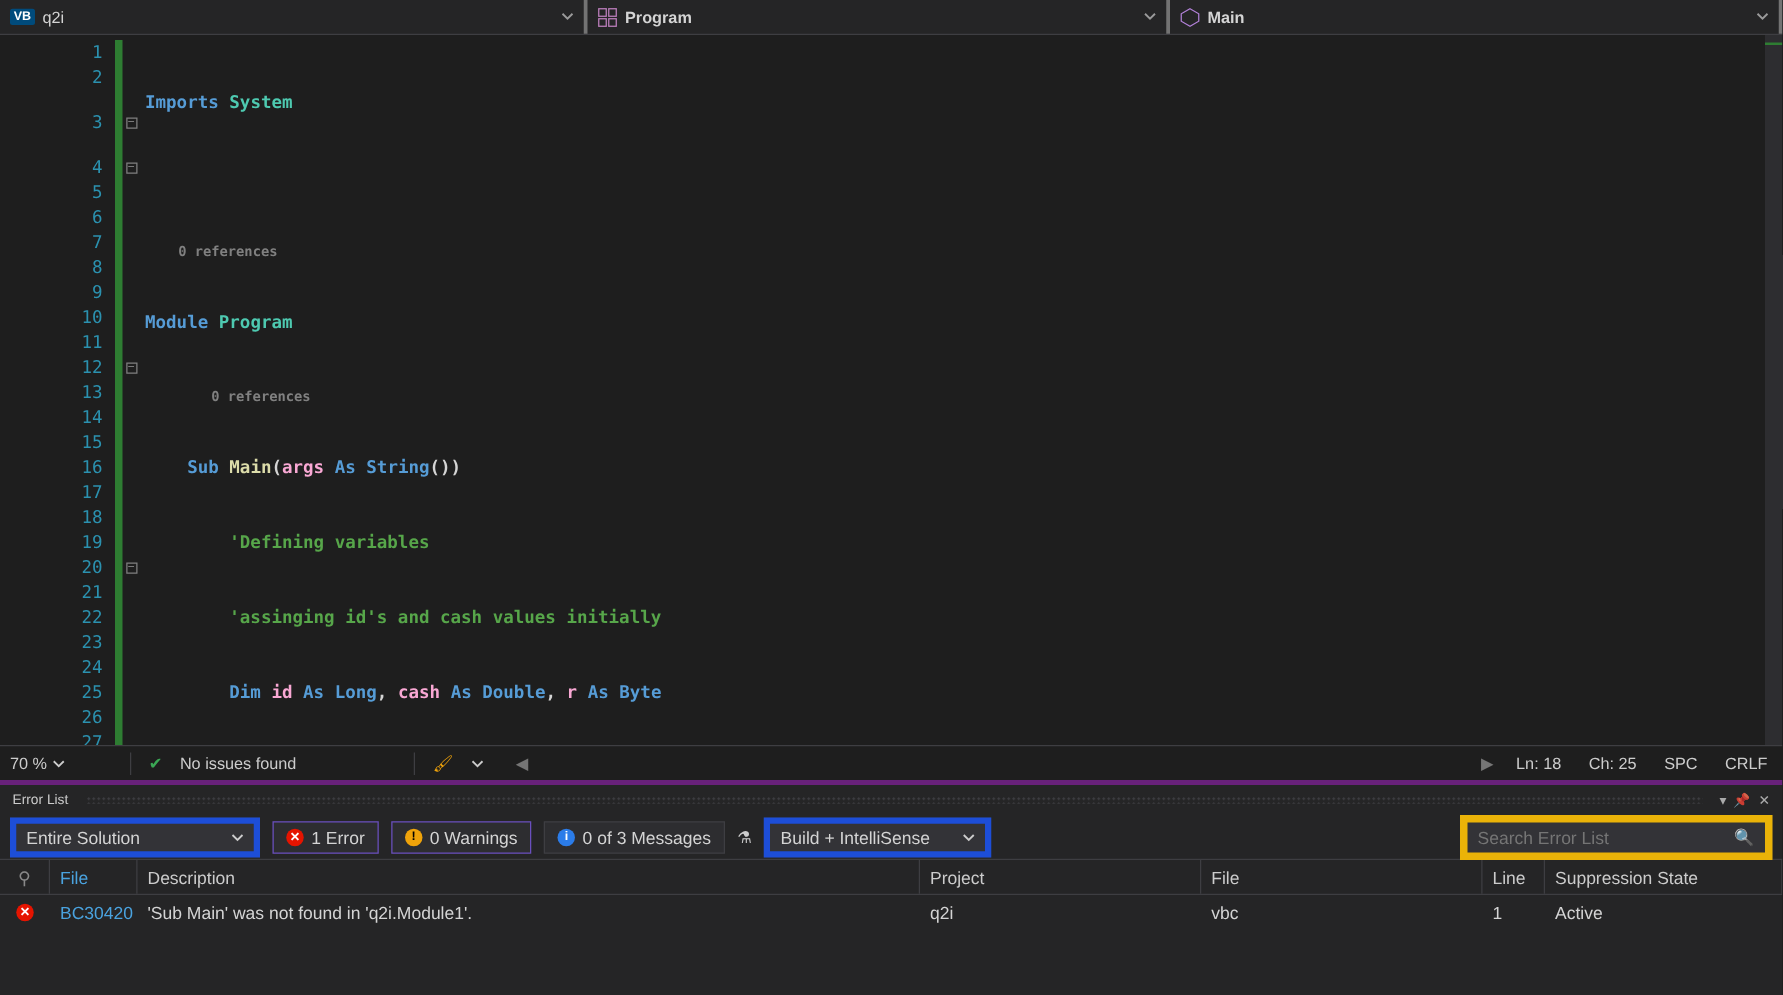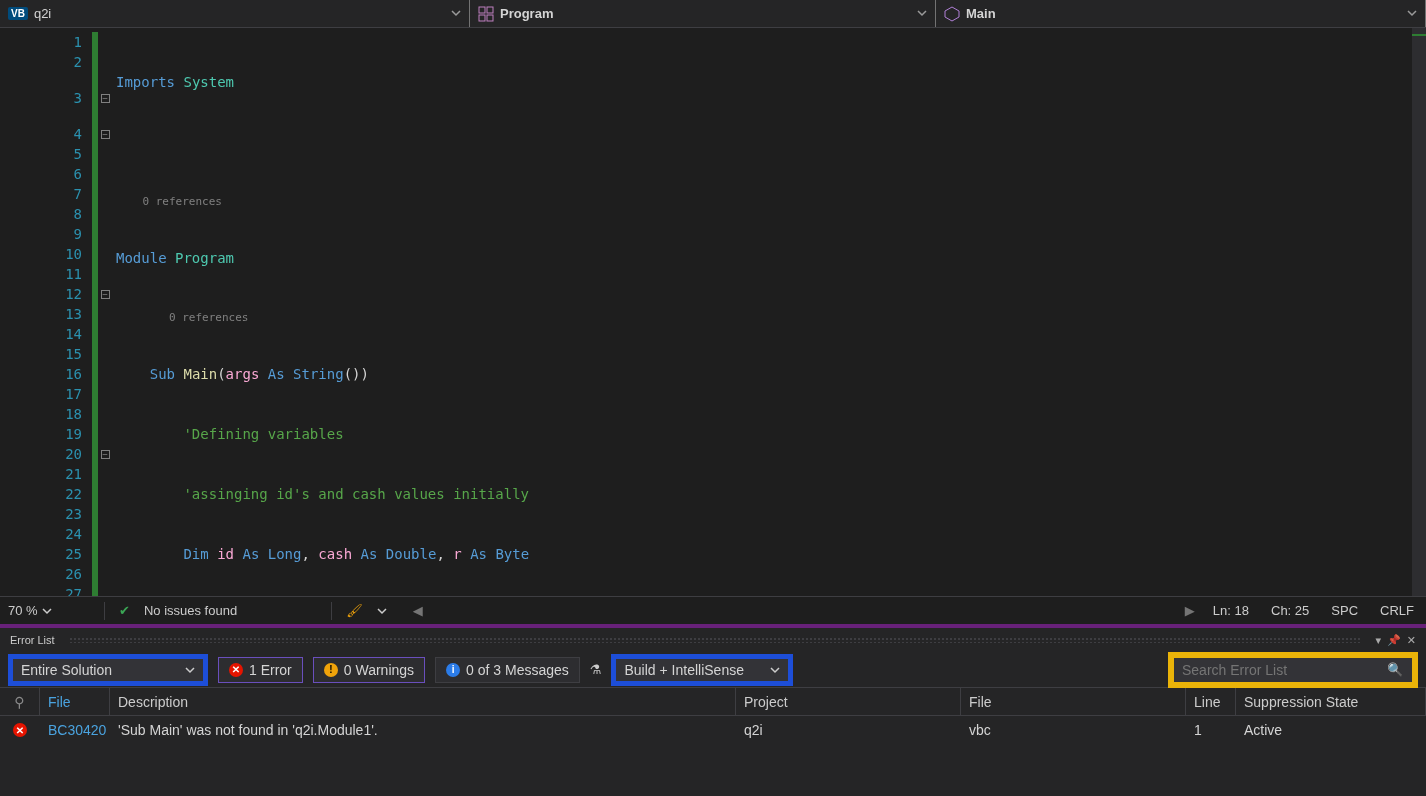--- a/index.html
+++ b/index.html
@@ -19,21 +19,21 @@
 .top-nav {
   display: flex;
   height: 28px;
   background: #252526;
   border-bottom: 1px solid #3e3e42;
 }
 .top-nav .dropdown {
   display: flex;
   align-items: center;
   padding: 0 8px;
-  border-right: 1px solid #737373;
+  border-right: 3px solid #737373;
   cursor: pointer;
   gap: 6px;
 }
 .top-nav .dropdown.dd1 { flex: 0 0 470px; }
 .top-nav .dropdown.dd2 { flex: 0 0 466px; }
 .top-nav .dropdown.dd3 { flex: 1; }
 .top-nav .chev { margin-left: auto; opacity: 0.7; }
 .vb-badge {
   background: #004b7c;
   color: #fff;
@@ -84,21 +84,21 @@
 .fold-box { border:1px solid #808080; width:9px; height:9px; display:flex; align-items:center; justify-content:center; font-size:9px; line-height:1;}
 .code {
   flex: 1;
   font-family: Consolas, monospace;
   font-size: 14px;
   line-height: 20px;
   padding-top: 4px;
   white-space: pre;
   position: relative;
 }
-.code .row { height: 20px; padding-left: 4px; position:relative; }
+.code .row { height: 20px; padding-left: 4px; position:relative;font-weight:bold; }
 .code .row.ref { height:16px; font-size:11px; color:#808080; padding-left: 4px;}
 
 .kw { color: #569cd6; }
 .cls { color: #4ec9b0; }
 .fn { color: #dcdcaa; }
 .cmt { color: #57a64a; }
 .ident { color: #f9a8d4; }
 .punct { color: #d4d4d4; }
 .rscroll { width: 14px; background: #2d2d30; }
 .rscroll .mk { background:#2e7d32; height:2px; margin-top:6px; }

